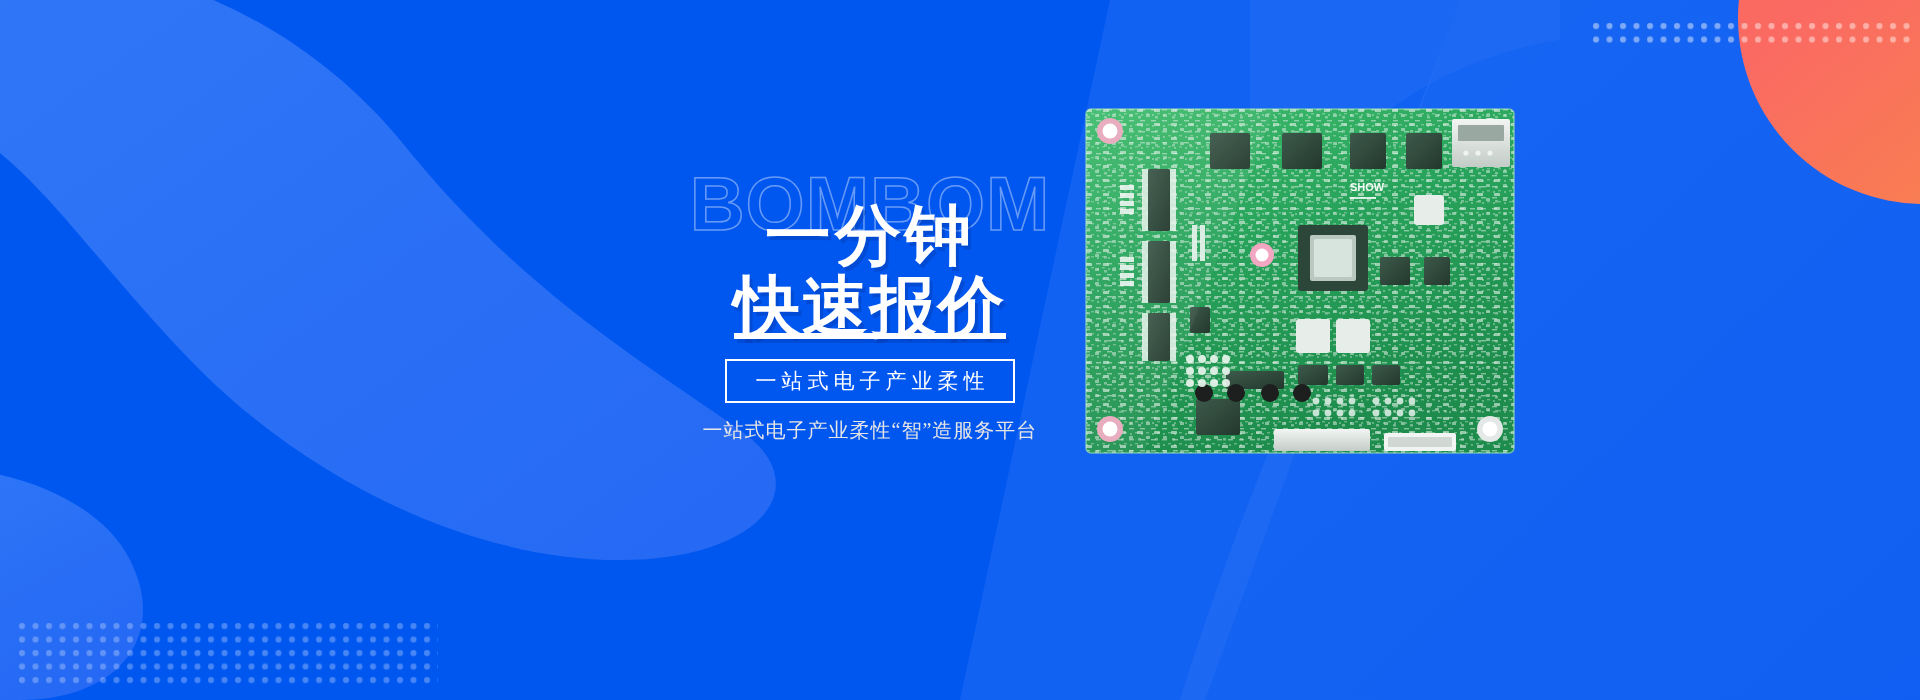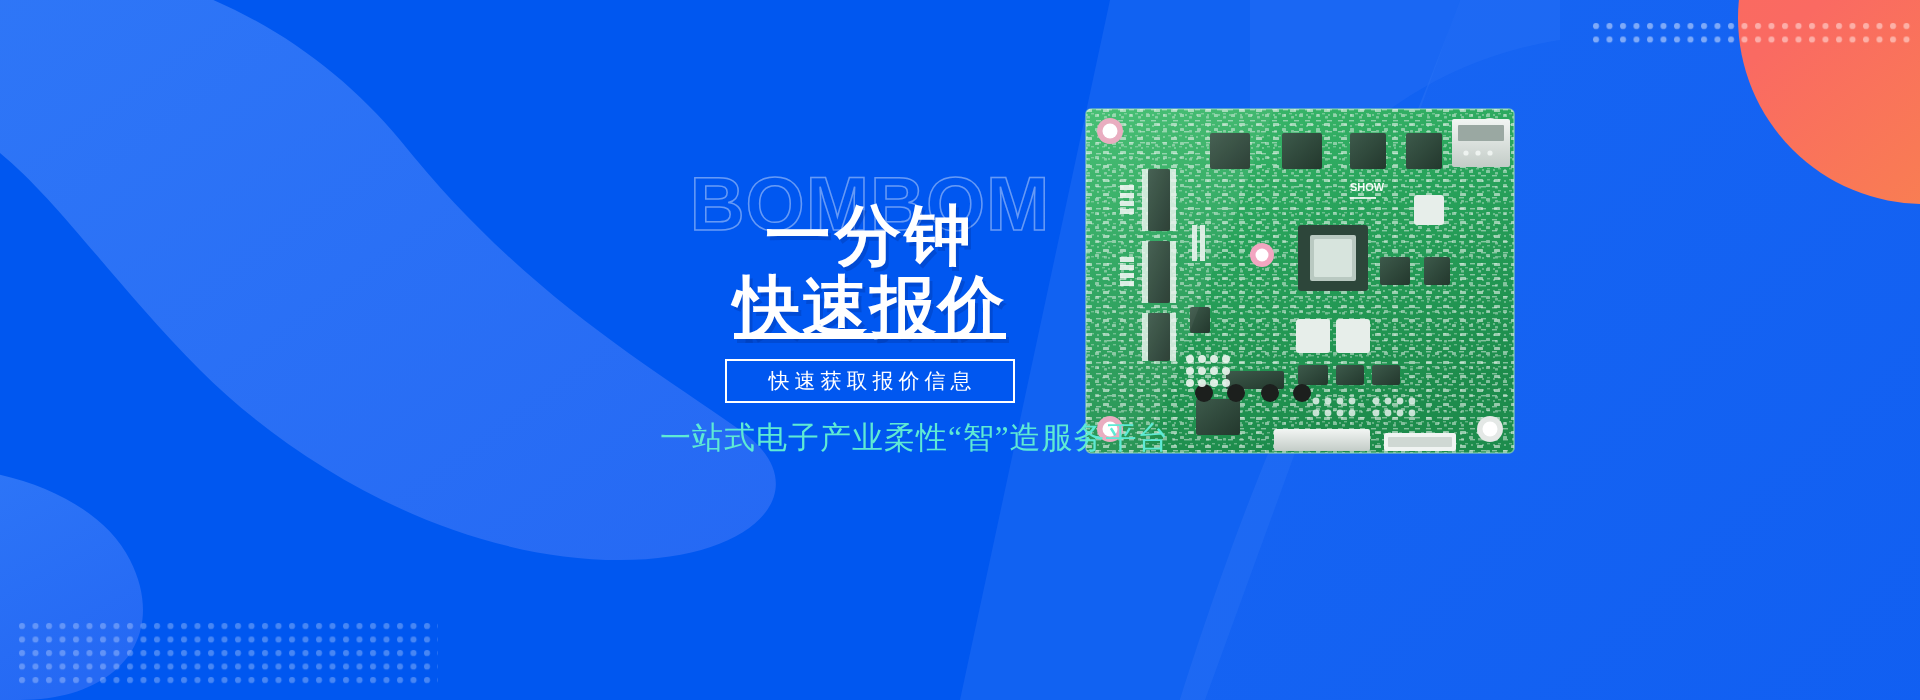--- a/index.html
+++ b/index.html
@@ -120,22 +120,22 @@
     color: #ffffff;
     font-size: 21px;
     letter-spacing: 5px;
     text-indent: 5px;
     font-weight: 500;
   }
 
   .sub-tagline {
     position: relative;
     margin: 14px 0 0 0;
-    color: #5eead4;
-    font-size: 31px;
+    color: #e5e5e5;
+    font-size: 20px;
     letter-spacing: 1px;
     white-space: nowrap;
     font-family: "Liberation Serif", "DejaVu Serif", serif;
   }
 </style>
 </head>
 <body>
 
 <div class="banner">
 
@@ -367,19 +367,19 @@
   <div class="text-block">
 
     <div class="ghost-word">BOMBOM</div>
 
     <h1 class="headline">
       <span class="line line-1">一分钟</span>
       <span class="line line-2">快速报价</span>
     </h1>
 
     <div class="tag-box">
-      <span>快速获取报价信息</span>
+      <span>一站式电子产业柔性</span>
     </div>
 
     <p class="sub-tagline">一站式电子产业柔性“智”造服务平台</p>
   </div>
 
 </div>
 
 </body></html>

